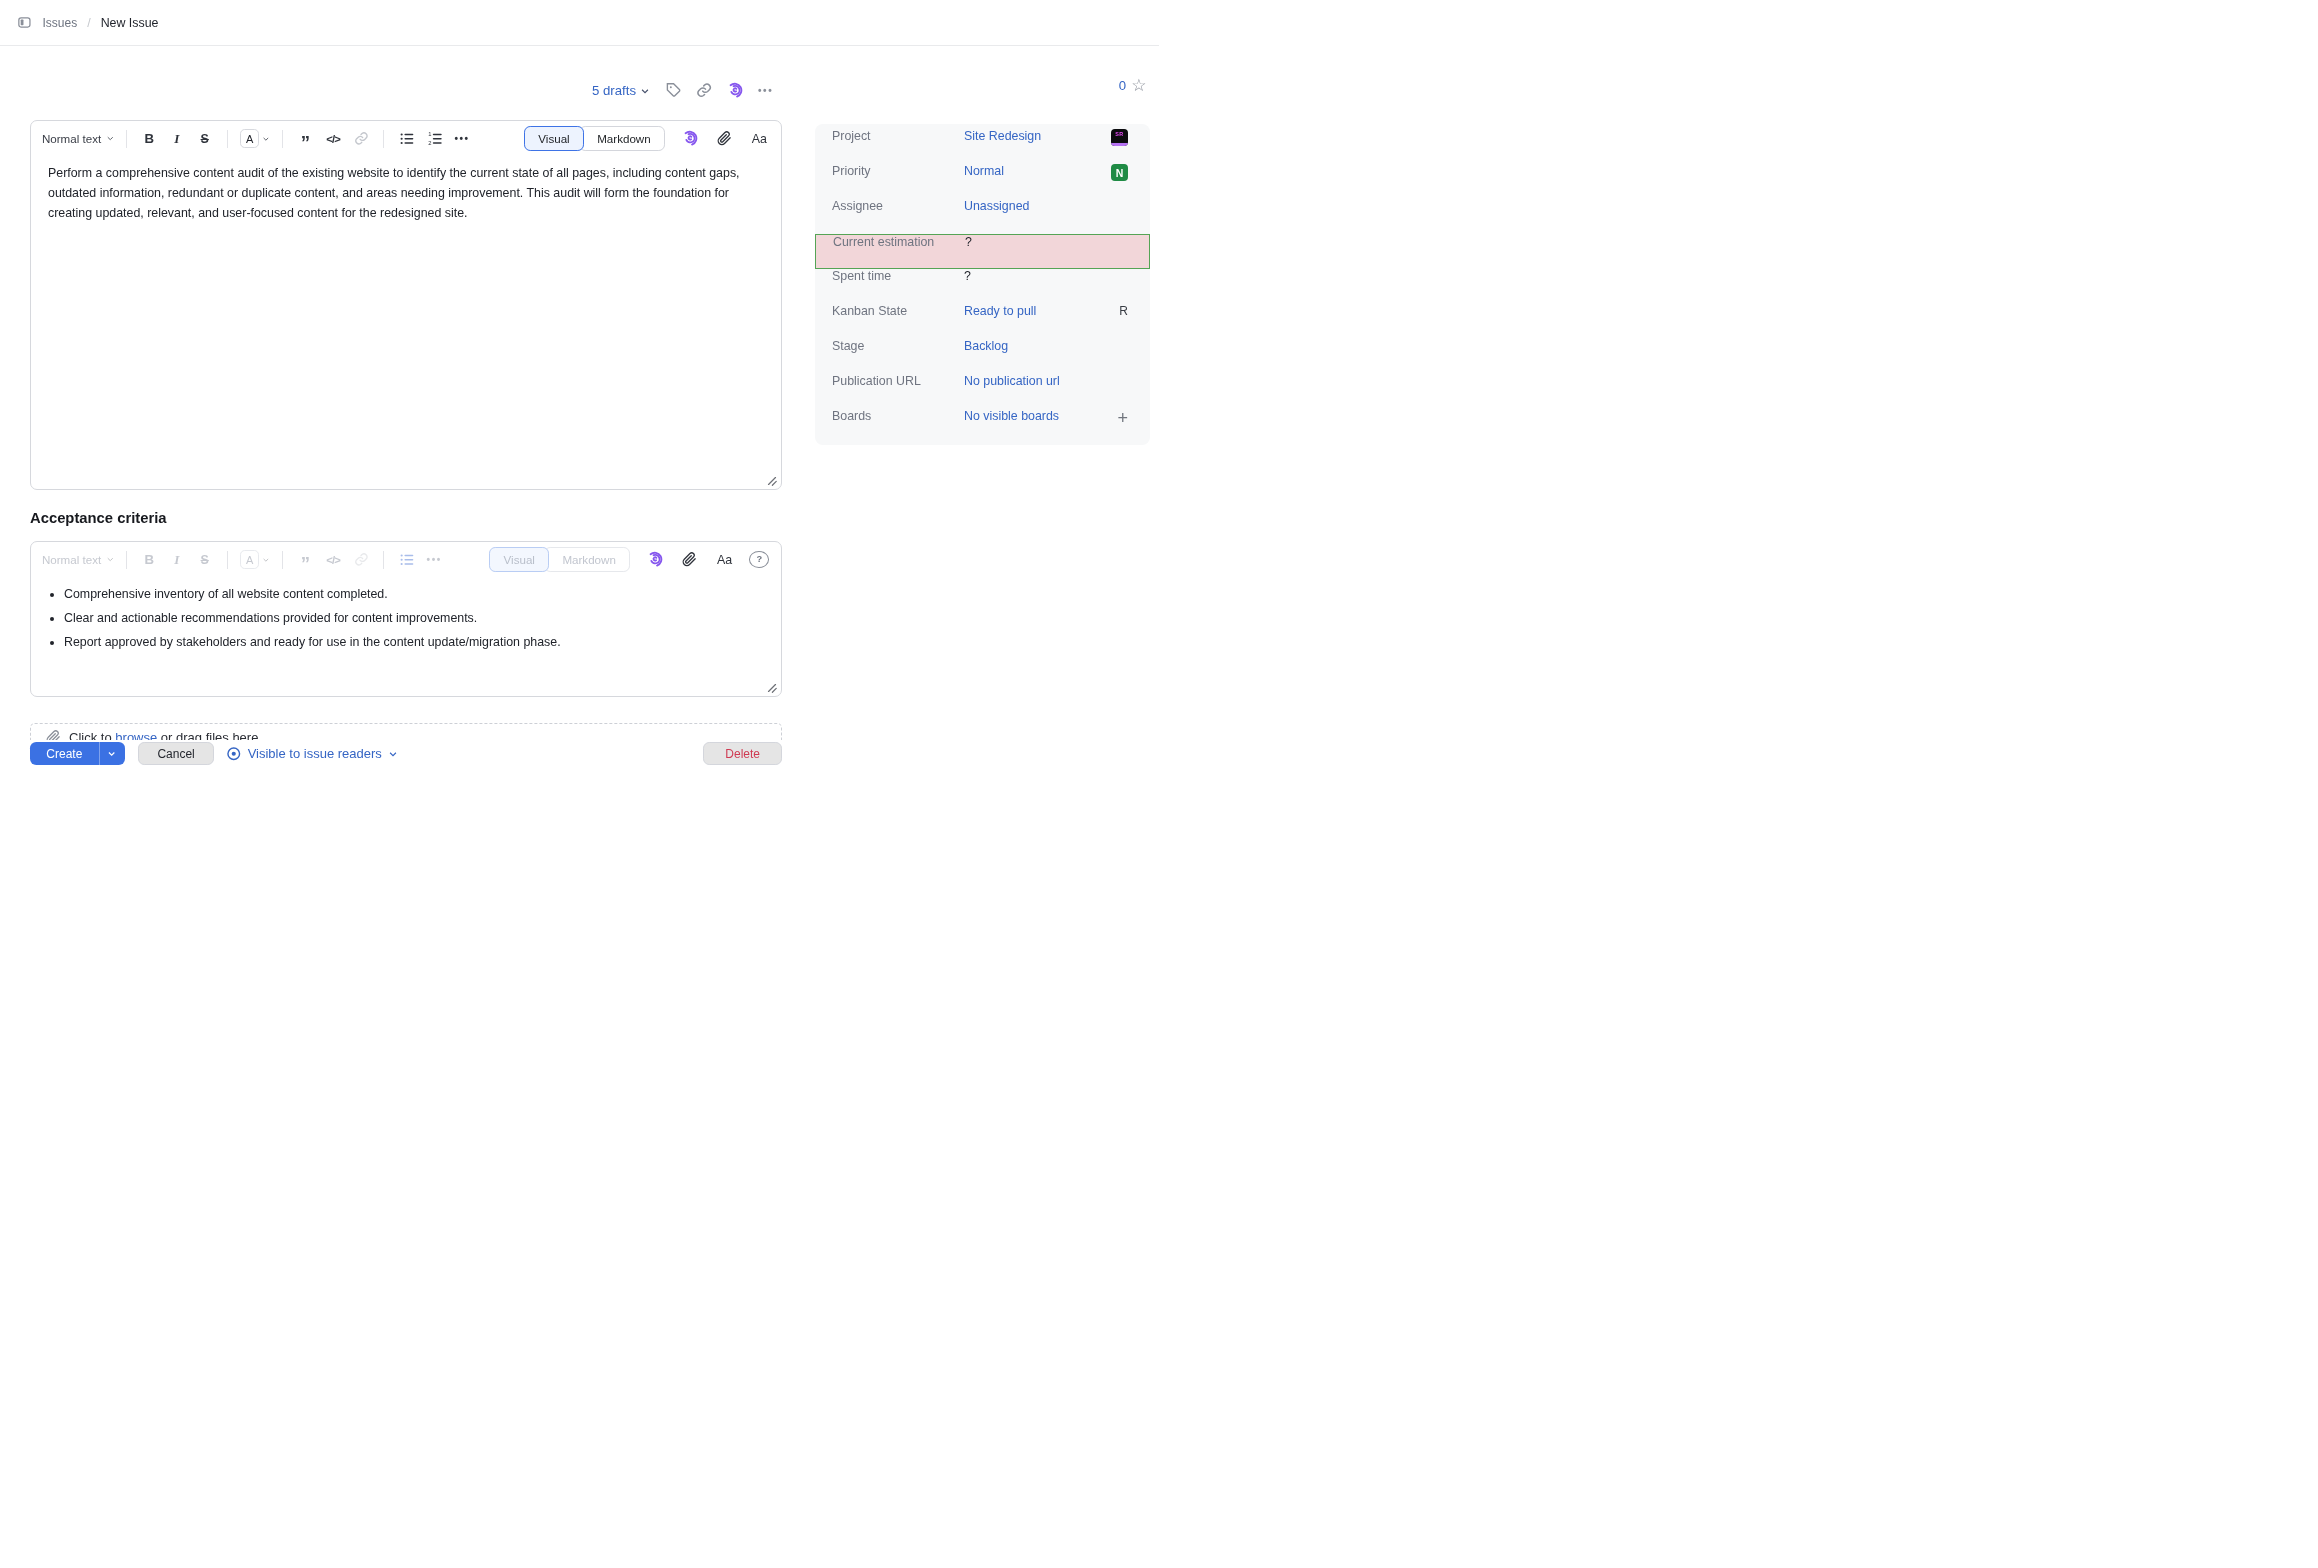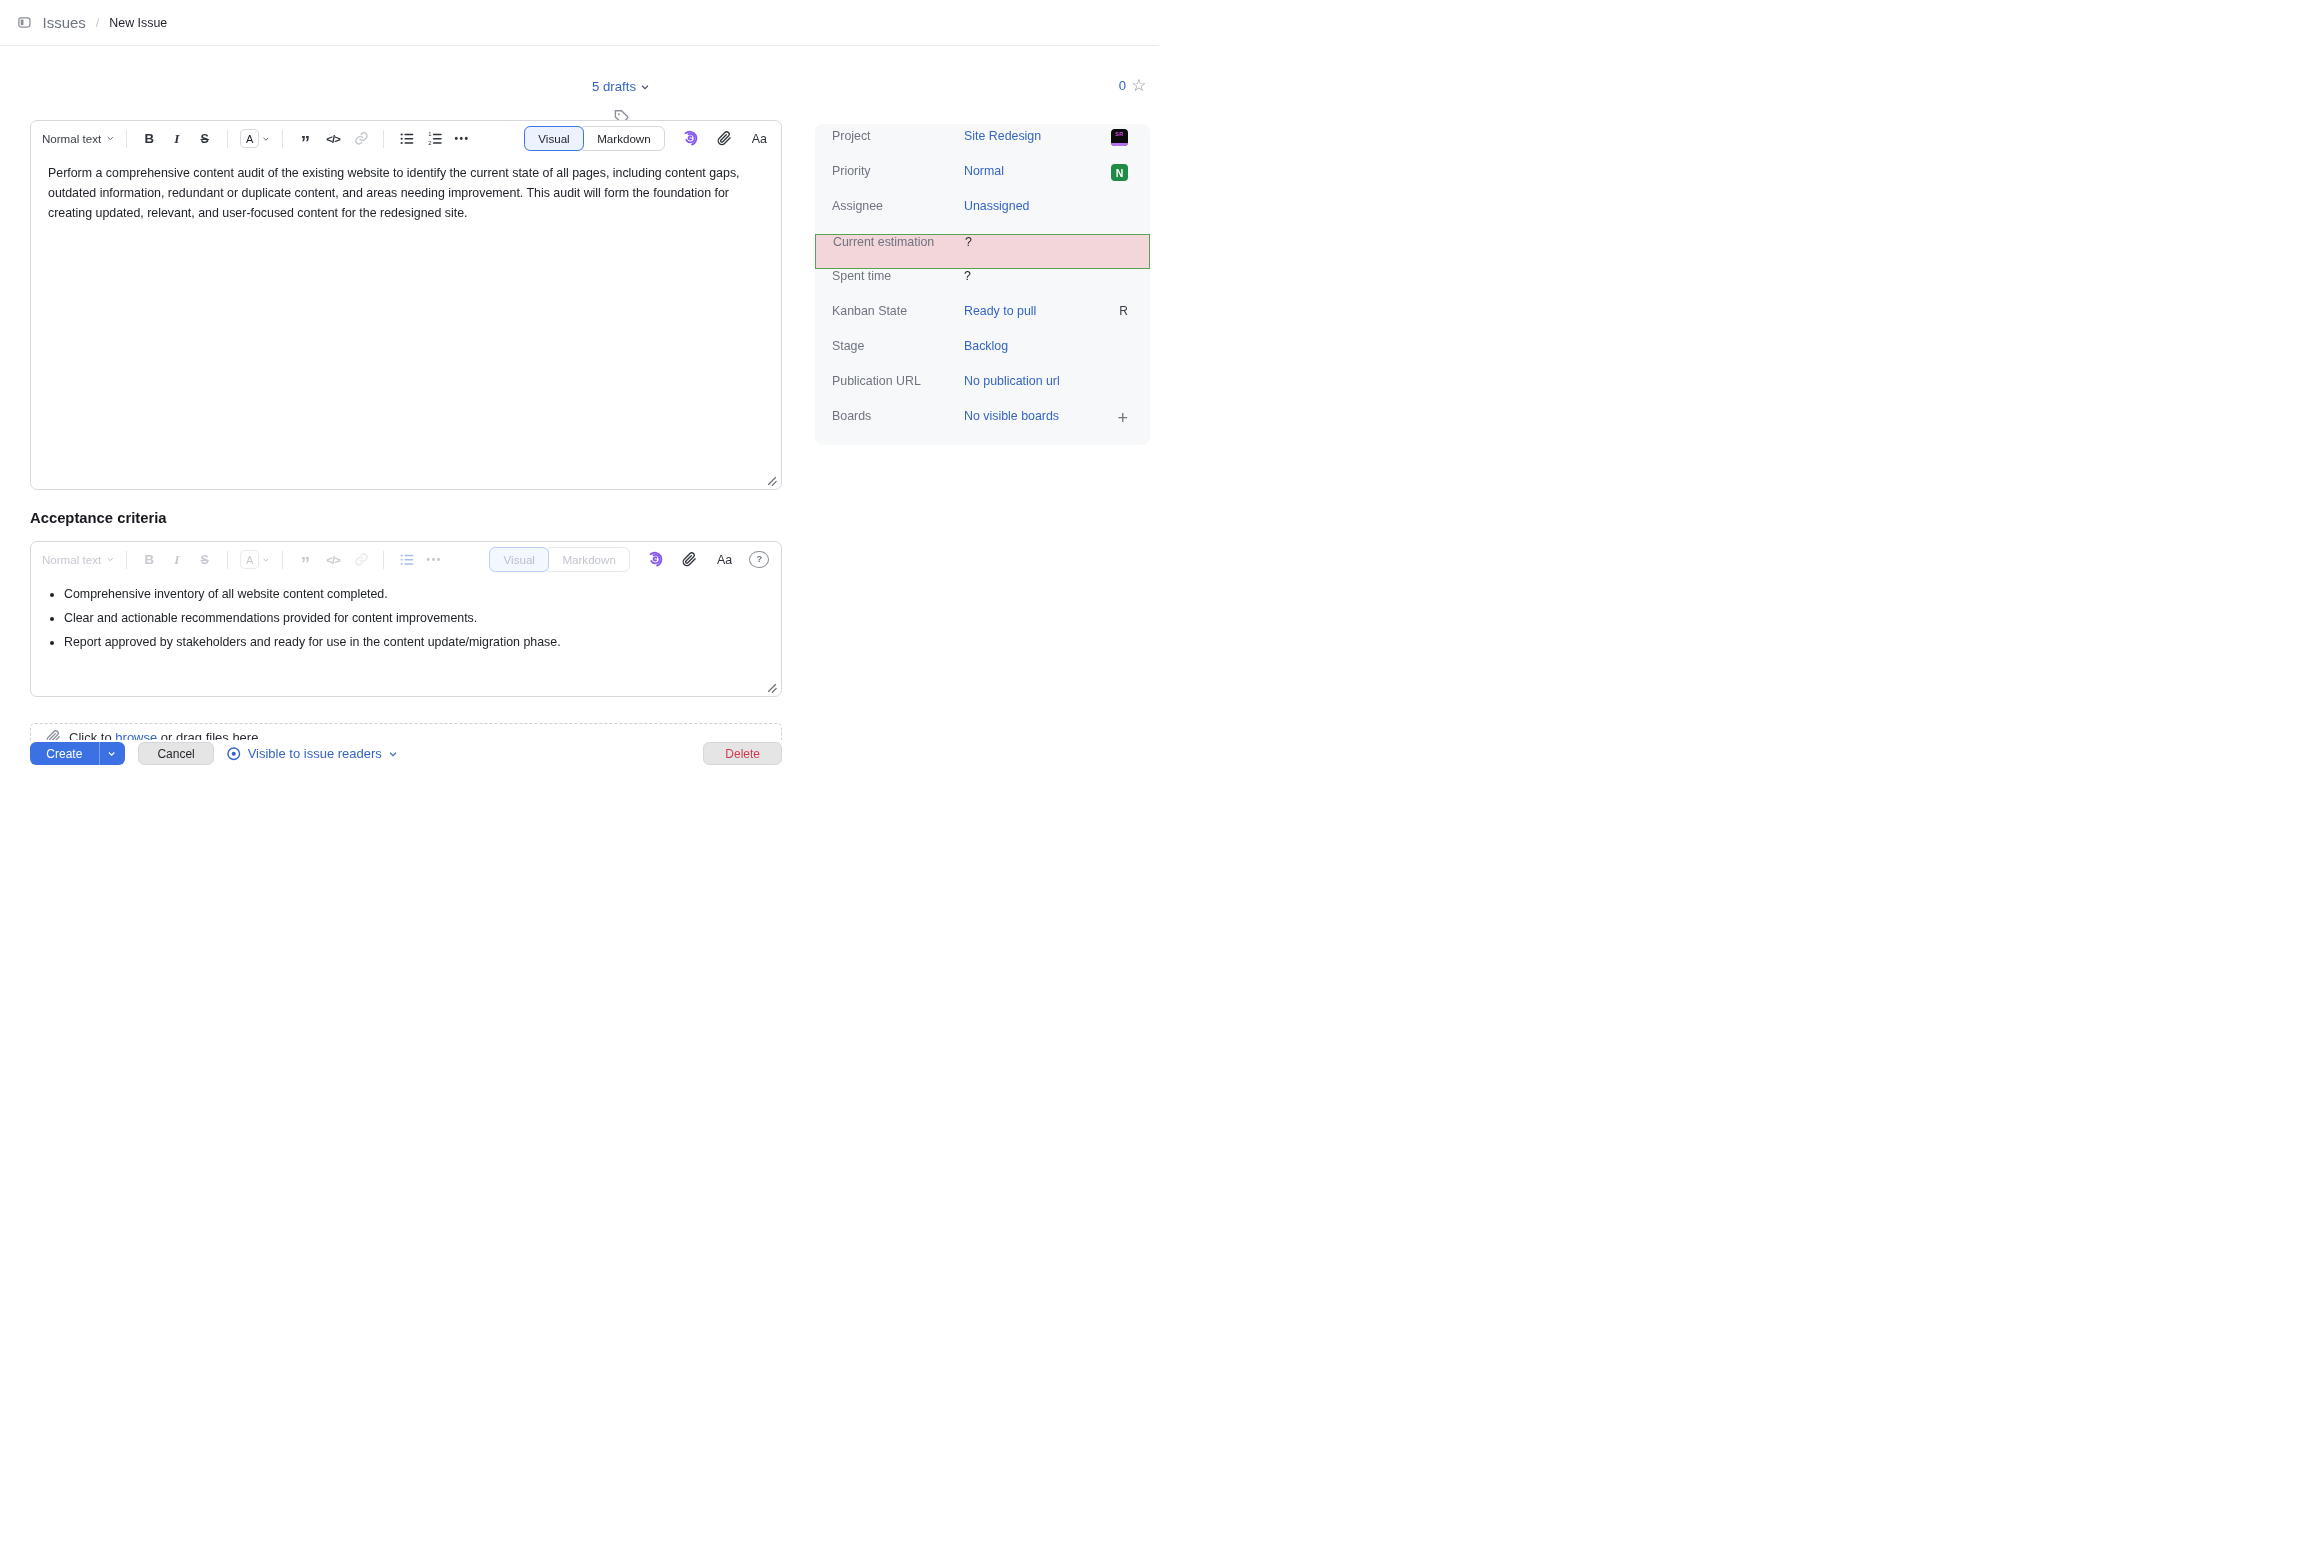--- a/index.html
+++ b/index.html
@@ -5,30 +5,30 @@
   * { margin:0; padding:0; box-sizing:border-box; }
   html,body { width:1159px; height:784px; overflow:hidden; background:#fff;
               font-family:"Liberation Sans", sans-serif; color:#21242b; }
   .page { position:relative; width:1159px; height:784px; }
 
   
   .header { position:absolute; top:0; left:0; right:0; height:46px;
             display:flex; align-items:center; padding:0 15.5px; gap:10px;
             border-bottom:0.8px solid #e9eaec; background:#fff; }
   .toggle-btn { width:17px; height:17px; display:flex; align-items:center; justify-content:center; cursor:pointer; }
-  .crumb-dim { font-size:15px; color:#6e7480; }
+  .crumb-dim { font-size:12px; color:#6e7480; }
   .crumb-sep { font-size:12.4px; color:#c6c9ce; }
   .crumb-cur { font-size:12.4px; color:#1f222a; }
 
   
   .title-field { position:absolute; left:30px; top:74px; width:536px;
                  font-size:21px; font-weight:bold; color:#21242c;
                  padding-bottom:10px; border-bottom:0.8px solid #d9dbdf; white-space:nowrap; }
   .title-controls { position:absolute; left:592px; top:79px; height:23px;
-                    display:flex; align-items:center; gap:14.8px;flex-direction:column; }
+                    display:flex; align-items:center; gap:14.8px; }
   .drafts-link { display:flex; align-items:center; gap:3.9px; color:#3565c4; font-size:13.2px; cursor:pointer; }
   .icon-btn { display:flex; align-items:center; justify-content:center; cursor:pointer; }
   .more-dots { font-size:10px; font-weight:bold; color:#8a8f99; letter-spacing:1.6px; }
   .votes { position:absolute; top:77px; right:12.4px; display:flex; align-items:center; gap:5.4px; }
   .votes-count { color:#3565c4; font-size:13.2px; }
   .star { font-size:17px; color:#8a8f99; line-height:1; cursor:pointer; }
 
   
   .editor { position:absolute; left:30px; width:752px; background:#fff;
             border:0.8px solid #d6d8dd; border-radius:7px; }

